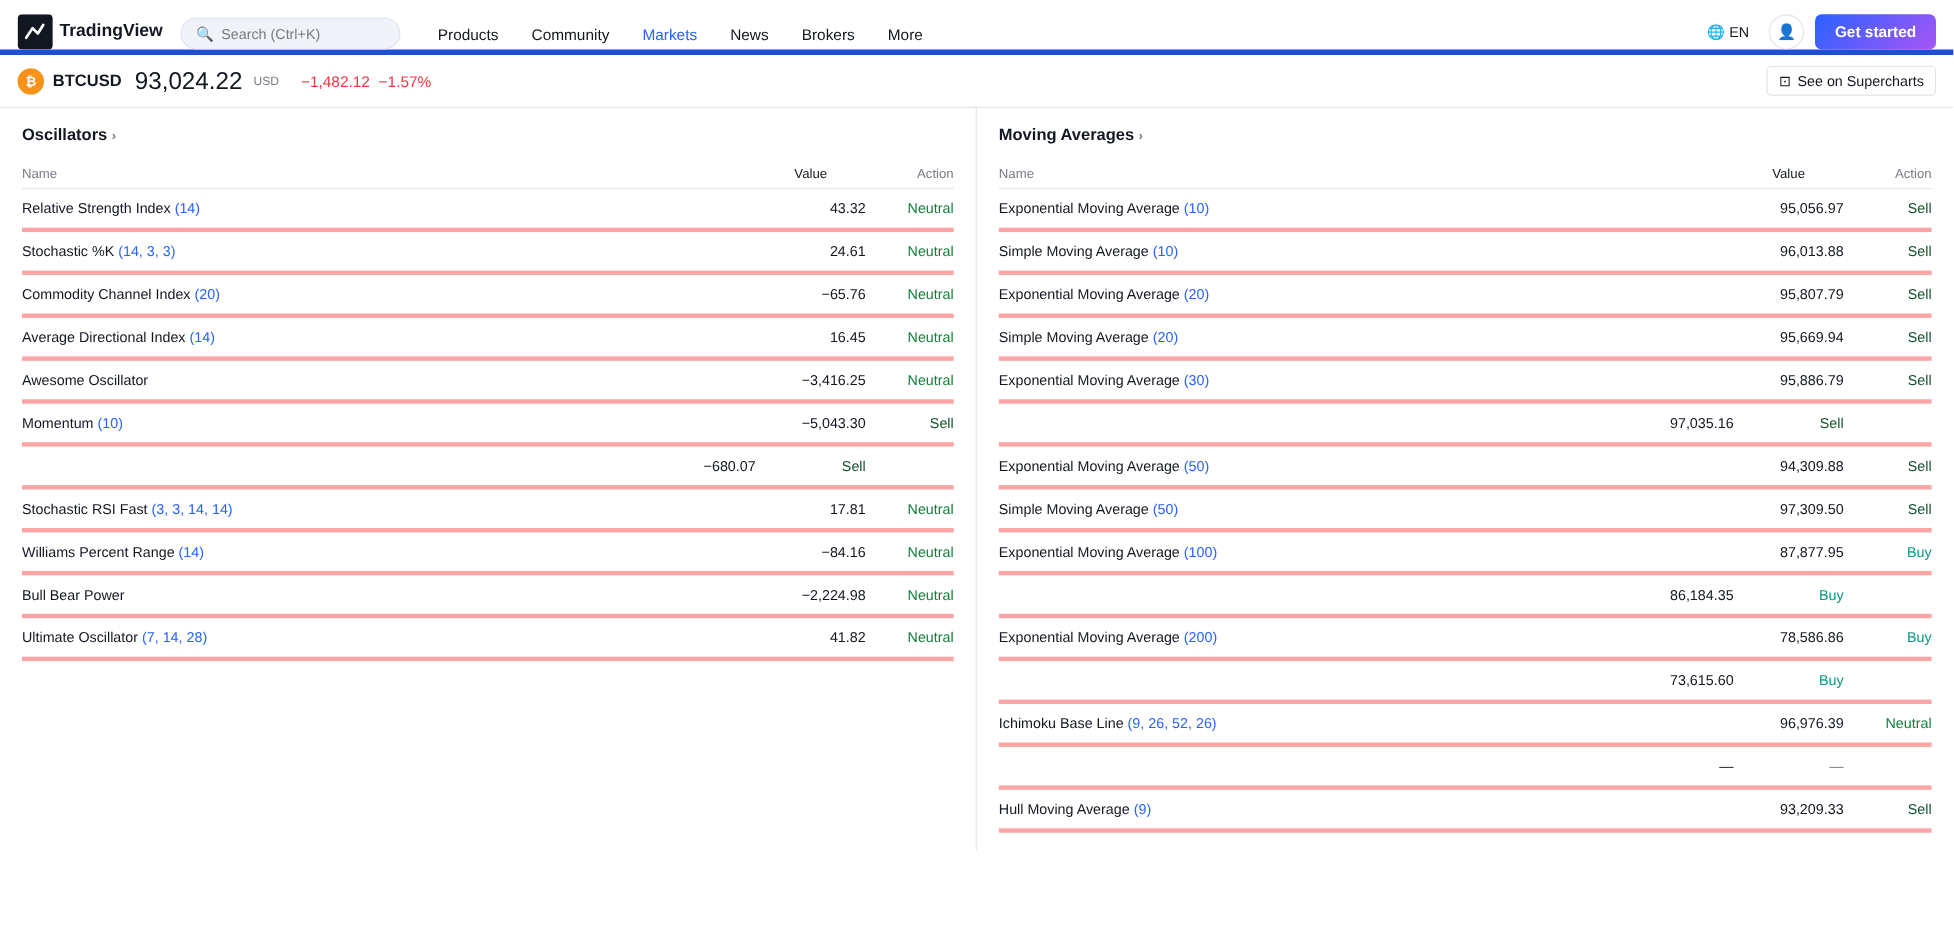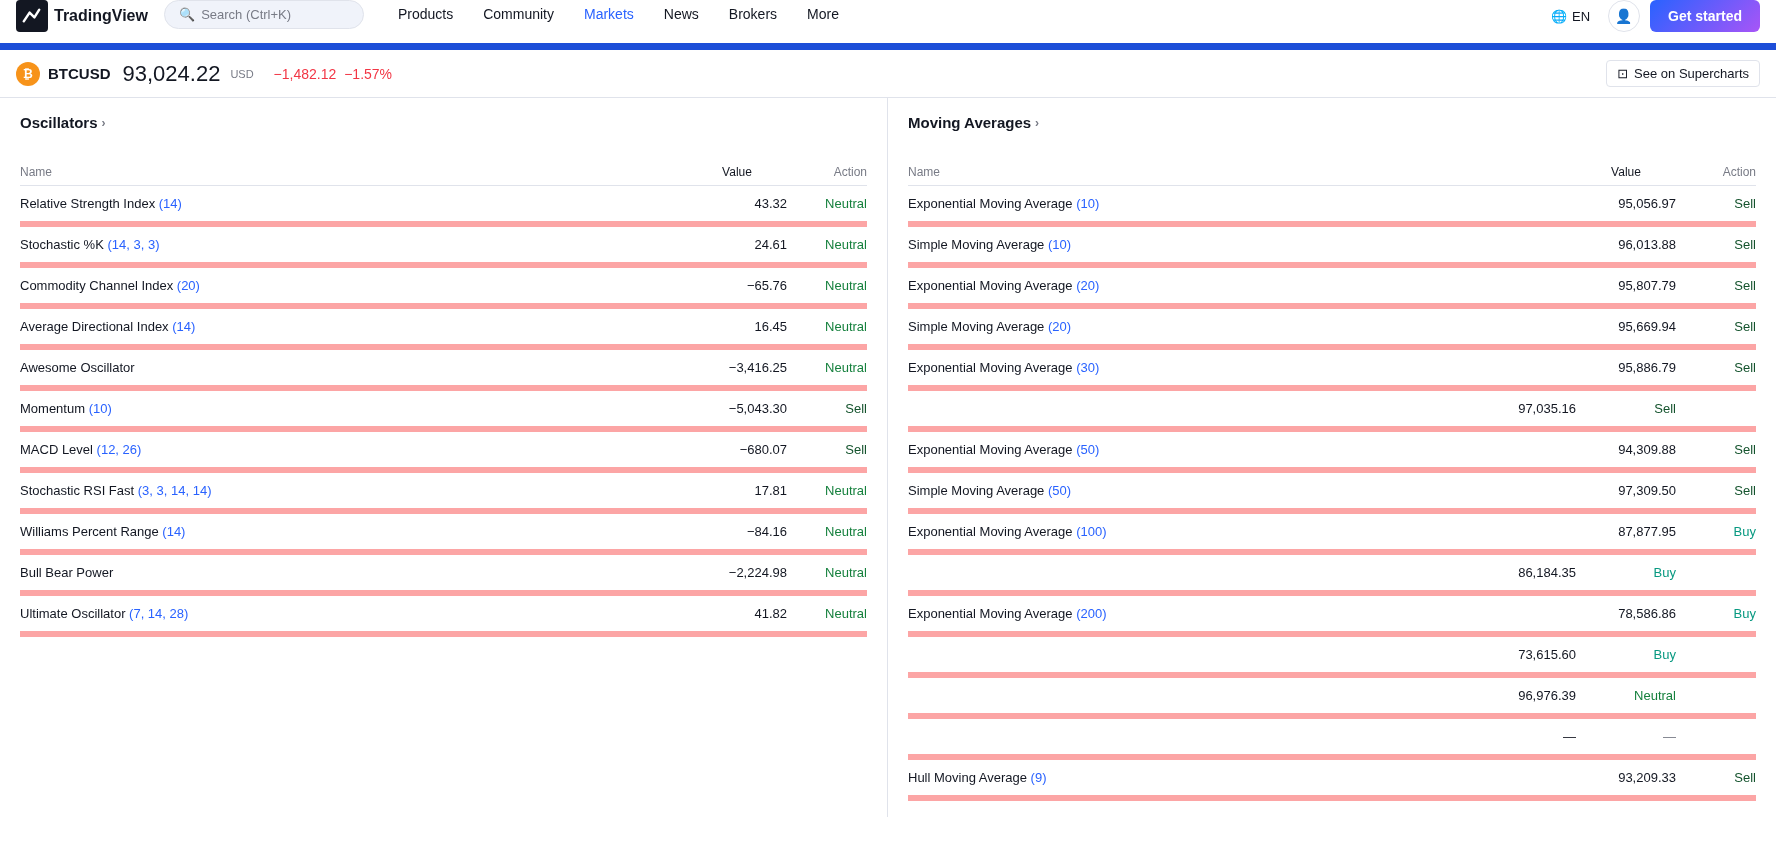--- a/index.html
+++ b/index.html
@@ -1,21 +1,21 @@
 <!DOCTYPE html>
 <html><head>
   <meta charset="utf-8">
   <style>
     * { margin: 0; padding: 0; box-sizing: border-box; }
     body { font-family: -apple-system, BlinkMacSystemFont, 'Trebuchet MS', Arial, sans-serif; background: #fff; color: #131722; font-size: 14px; }
 
     
     .navbar {
-      display: flex; align-items: flex-start; height: 50px;
-      border-bottom: 7px solid #1d4ed8; padding: 0 16px; gap: 4px;
+      display: flex; align-items: flex-end; height: 50px;
+      border-bottom: 5px solid #1d4ed8; padding: 0 16px; gap: 4px;
     }
     .logo { display: flex; align-items: center; gap: 6px; font-weight: 700; font-size: 16px; margin-right: 12px; }
     .logo-icon { width: 32px; height: 32px; }
     .search-bar {
       display: flex; align-items: center; gap: 6px;
       background: #f0f3fa; border-radius: 20px; padding: 6px 14px;
       color: #555; font-size: 13px; min-width: 200px; margin-right: 16px;
       border: 1px solid #e0e3eb;
     }
     .nav-links { display: flex; align-items: center; gap: 2px; flex: 1; }
@@ -66,36 +66,36 @@
 
     
     .main-content {
       display: grid; grid-template-columns: 1fr 1fr; gap: 0;
       padding: 0;
     }
     .panel { padding: 16px 20px; border-right: 1px solid #e0e3eb; }
     .panel:last-child { border-right: none; }
 
     .section-title {
-      font-size: 15px; font-weight: 600; margin-bottom: 28px;
+      font-size: 15px; font-weight: 600; margin-bottom: 14px;
       display: flex; align-items: center; gap: 4px; cursor: pointer;
     }
     .section-title .chevron { font-size: 12px; color: #787b86; }
 
     .table-header {
       display: grid; grid-template-columns: 1fr 100px 80px;
       padding: 6px 0; border-bottom: 1px solid #e0e3eb;
       font-size: 12px; color: #787b86; font-weight: 500;
     }
     .table-header .col-value { text-align: center; }
     .table-header .col-action { text-align: right; }
 
     .table-row {
       display: grid; grid-template-columns: 1fr 100px 80px;
-      padding: 10px 0; border-bottom: 6px solid #fca5a5;
+      padding: 10px 0; border-bottom: 4px solid #fca5a5;
       font-size: 13px; align-items: center;
     }
     .col-name { color: #131722; }
     .col-name .param { color: #2962ff; }
     .col-value { text-align: right; color: #131722; }
     .col-action { text-align: right; }
     .action-neutral { color: #15803d; }
     .action-sell { color: #14532d; }
     .action-buy { color: #089981; }
     .action-dash { color: #787b86; }
@@ -204,23 +204,20 @@
     <span class="col-action action-neutral">Neutral</span>
   </div>
         <div class="table-row">
     <span class="col-name">
       Momentum <span class="param">(10)</span>
     </span>
     <span class="col-value">−5,043.30</span>
     <span class="col-action action-sell">Sell</span>
   </div>
         <div class="table-row">
-    <span class="col-name">
-      MACD Level <span class="param">(12, 26)</span>
-    </span>
     <span class="col-value">−680.07</span>
     <span class="col-action action-sell">Sell</span>
   </div>
         <div class="table-row">
     <span class="col-name">
       Stochastic RSI Fast <span class="param">(3, 3, 14, 14)</span>
     </span>
     <span class="col-value">17.81</span>
     <span class="col-action action-neutral">Neutral</span>
   </div>
@@ -328,20 +325,23 @@
       Exponential Moving Average <span class="param">(200)</span>
     </span>
     <span class="col-value">78,586.86</span>
     <span class="col-action action-buy">Buy</span>
   </div>
         <div class="table-row">
     <span class="col-value">73,615.60</span>
     <span class="col-action action-buy">Buy</span>
   </div>
         <div class="table-row">
+    <span class="col-name">
+      Ichimoku Base Line <span class="param">(9, 26, 52, 26)</span>
+    </span>
     <span class="col-value">96,976.39</span>
     <span class="col-action action-neutral">Neutral</span>
   </div>
         <div class="table-row">
     <span class="col-value">—</span>
     <span class="col-action action-dash">—</span>
   </div>
         <div class="table-row">
     <span class="col-name">
       Hull Moving Average <span class="param">(9)</span>

